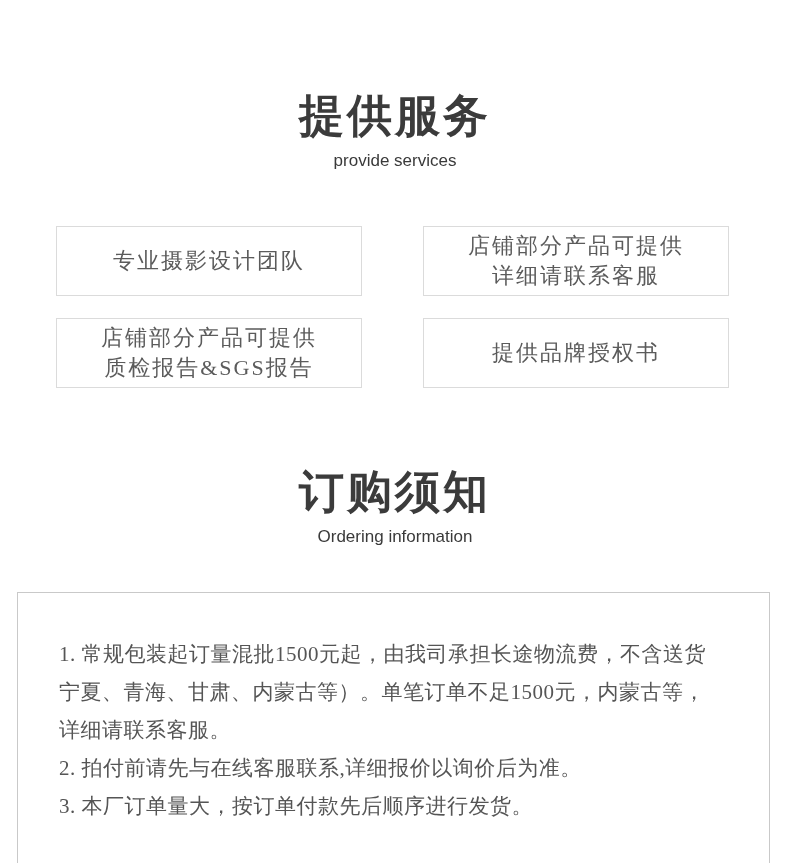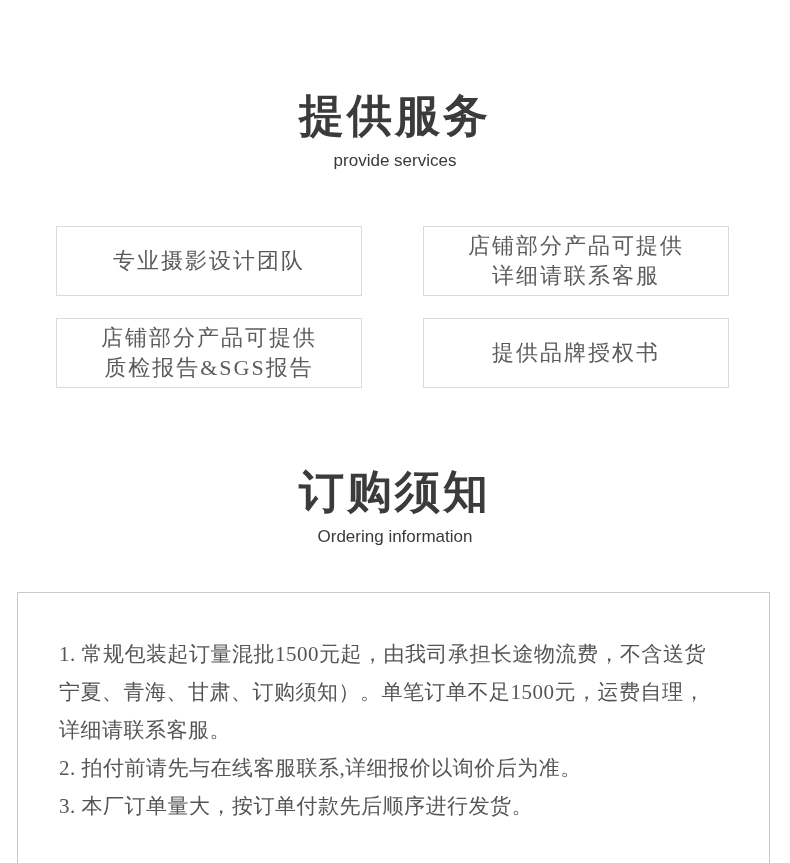--- a/index.html
+++ b/index.html
@@ -99,17 +99,17 @@
   </div>
 </div>
 
 <div class="section-header" id="ordering-header">
   <div class="cn-title">订购须知</div>
   <div class="en-subtitle">Ordering information</div>
 </div>
 
 <div class="notes-box">
   <div class="note-line">1. 常规包装起订量混批1500元起，由我司承担长途物流费，不含送货</div>
-  <div class="note-line">宁夏、青海、甘肃、订购须知）。单笔订单不足1500元，运费自理，</div>
+  <div class="note-line">宁夏、青海、甘肃、内蒙古等）。单笔订单不足1500元，内蒙古等，</div>
   <div class="note-line">详细请联系客服。</div>
   <div class="note-line">2. 拍付前请先与在线客服联系,详细报价以询价后为准。</div>
   <div class="note-line">3. 本厂订单量大，按订单付款先后顺序进行发货。</div>
 </div>
 
 </body></html>

